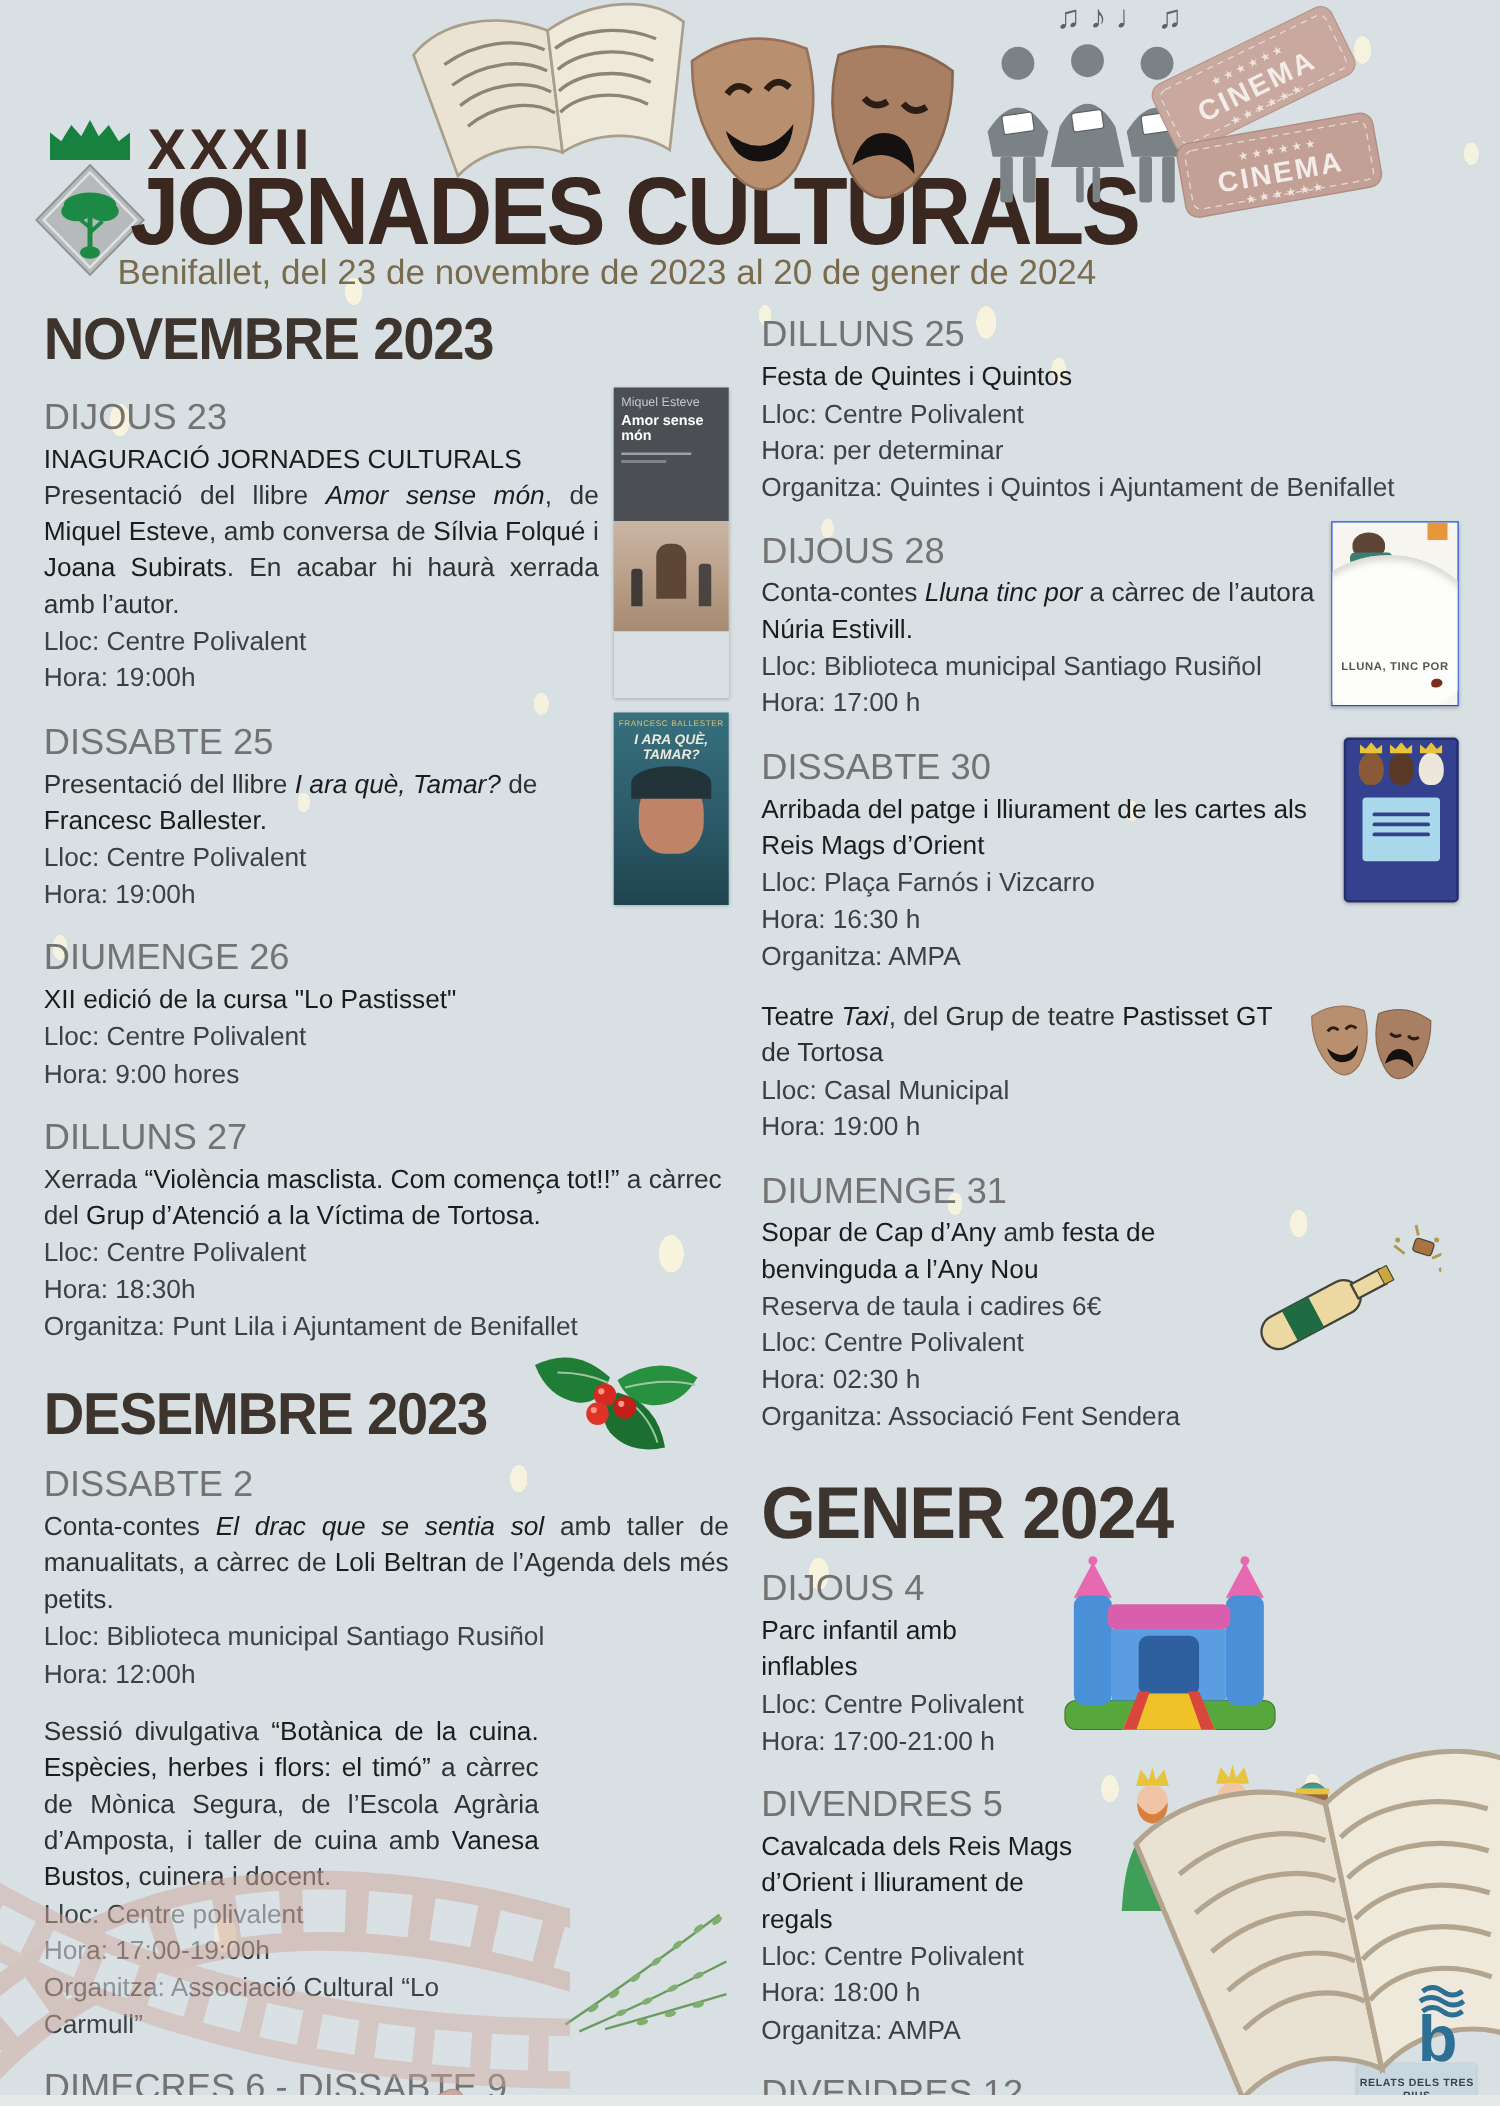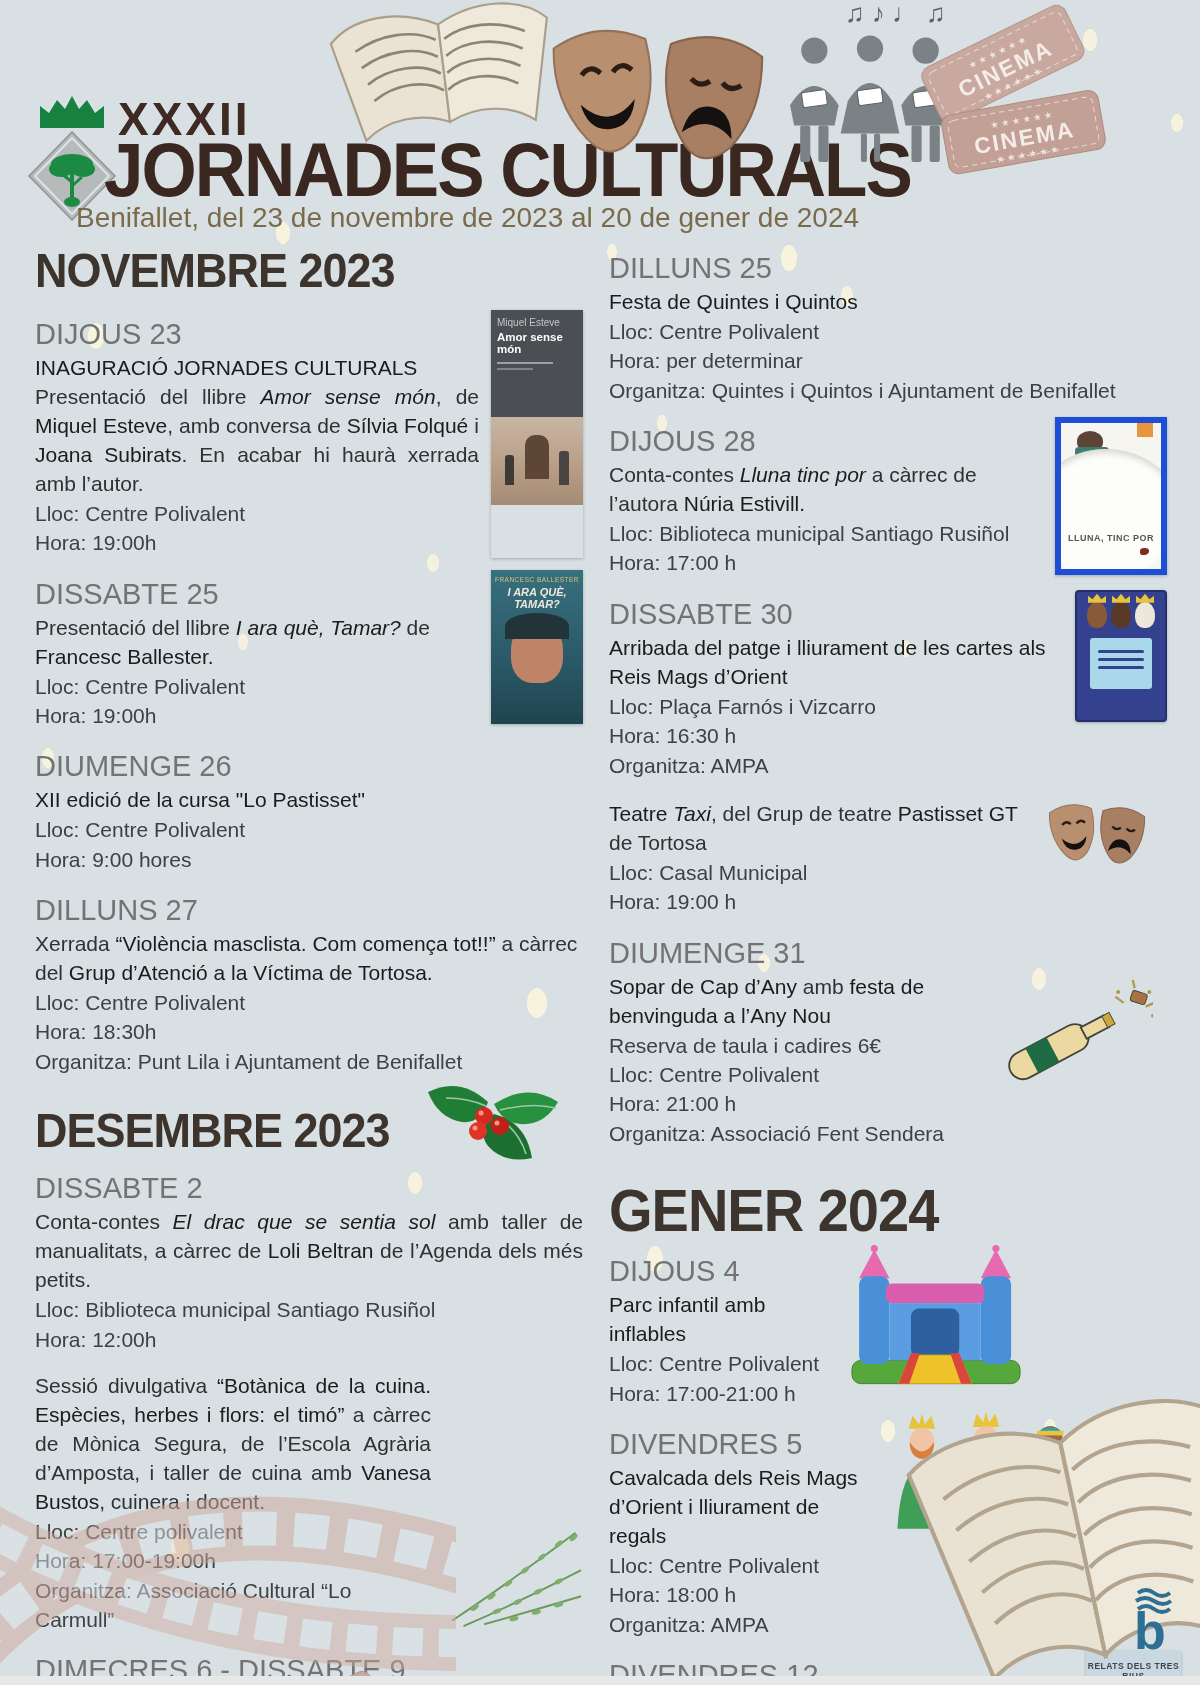--- a/index.html
+++ b/index.html
@@ -25,21 +25,21 @@
     radial-gradient(8px 13px at 655px 1259px,rgba(249,244,221,.95) 99%,transparent 100%),
     radial-gradient(6px 10px at 1050px 1429px,rgba(249,244,221,.9) 99%,transparent 100%),
     radial-gradient(7px 11px at 888px 1431px,rgba(249,244,221,.9) 99%,transparent 100%),
     radial-gradient(5px 8px  at 906px 649px, rgba(249,244,221,.85) 99%,transparent 100%),
     radial-gradient(7px 11px at 415px 1183px,rgba(249,244,221,.9) 99%,transparent 100%);}
   
   .crest{position:absolute;left:28px;top:90px}
   .roman{position:absolute;left:118px;top:92px;font-size:46px;font-weight:bold;color:#3f2a23;letter-spacing:3px}
   .main-title{position:absolute;left:104px;top:126px;font-size:71px;font-weight:bold;color:#3a2720;
     letter-spacing:-2px;white-space:nowrap;transform:scaleY(1.08);transform-origin:left top}
-  .subtitle{position:absolute;left:76px;top:202px;font-size:28px;color:#7a6b4d}
+  .subtitle{position:absolute;left:94px;top:202px;font-size:28px;color:#7a6b4d}
   .deco-book{position:absolute;left:318px;top:-2px}
   .deco-masks{position:absolute;left:538px;top:8px}
   .deco-choir{position:absolute;left:772px;top:-2px}
   .deco-tickets{position:absolute;left:916px;top:2px}
   
   .cols{position:absolute;left:35px;top:244px;width:1132px;display:flex;gap:26px}
   .colL{width:548px}
   .colR{width:558px;padding-top:4px}
   .month{font-size:45px;font-weight:bold;color:#3e342e;letter-spacing:-1px;margin:0 0 8px;
     transform:scaleY(1.05);transform-origin:left top}
@@ -70,21 +70,21 @@
   .amor-photo{position:relative;height:88px;background:linear-gradient(180deg,#c9b5a4 0%,#b89e87 55%,#a58a74 100%)}
   .amor-photo .door{position:absolute;left:34px;top:18px;width:24px;height:44px;background:#5d4636;border-radius:10px 10px 0 0}
   .amor-photo .fig1{position:absolute;left:14px;top:38px;width:9px;height:30px;background:#3e3a38;border-radius:3px 3px 0 0}
   .amor-photo .fig2{position:absolute;right:14px;top:34px;width:10px;height:34px;background:#4a4542;border-radius:3px 3px 0 0}
   .cover-tamar{width:92px;height:148px;background:linear-gradient(180deg,#37707e 0%,#2b5866 60%,#1f4450 100%);padding-top:6px}
   .tamar-author{font-size:6.5px;color:#d8c27a;letter-spacing:.5px}
   .tamar-title{font-size:11px;font-weight:bold;color:#ece8dd;line-height:1.15;margin-top:3px;font-style:italic}
   .tamar-face{position:relative;width:52px;height:62px;margin:10px auto 0;background:#c28succeed}
   .tamar-face{background:#bf8467;border-radius:46% 46% 40% 40%}
   .tamar-face .hair{position:absolute;left:-6px;top:-8px;width:64px;height:26px;background:#23333a;border-radius:50% 50% 0 0}
-  .cover-lluna{position:relative;width:100px;height:146px;background:#f7f5f0;border:6px solid #1d4ed8;overflow:hidden}
+  .cover-lluna{position:relative;width:100px;height:146px;background:#f7f5f0;border:1px solid #1d4ed8;overflow:hidden}
   .cover-lluna .tab{position:absolute;right:8px;top:0;width:16px;height:14px;background:#e8963c}
   .cover-lluna .kid{position:absolute;left:16px;top:8px;width:26px;height:20px;background:#5d4434;border-radius:50% 50% 40% 40%}
   .cover-lluna .scarf{position:absolute;left:14px;top:24px;width:34px;height:10px;background:#3e7d74;border-radius:4px}
   .cover-lluna .moon{position:absolute;left:-30px;top:26px;width:150px;height:130px;background:#fdfdfb;border-radius:50%;
     box-shadow:inset 0 4px 6px rgba(180,180,170,.5)}
   .lluna-title{position:absolute;left:0;right:0;bottom:26px;font-size:9px;font-weight:bold;color:#5a5450;letter-spacing:.5px}
   .cover-lluna .reddot{position:absolute;right:12px;bottom:14px;width:9px;height:7px;background:#7e2c1e;border-radius:50% 50% 60% 40%}
   .cover-card{width:88px;height:118px;background:#33418f;border:2px solid #24306e;border-radius:4px;padding-top:10px}
   .kings{display:flex;justify-content:center}
   .k{width:20px;height:26px;border-radius:50% 50% 42% 42%;position:relative;margin:0 2px;display:inline-block}
@@ -426,21 +426,21 @@
         </figure>
       </div>
 
       <div class="event">
         <div class="event-main">
           <h3 class="event-date">DIUMENGE 31</h3>
           <div class="event-body"><span class="b">Sopar de Cap d’Any</span><span> amb </span><span class="b">festa de benvinguda a l’Any Nou</span></div>
           <div class="lines">
               <div class="line">Reserva de taula i cadires 6€</div>
               <div class="line">Lloc: Centre Polivalent</div>
-              <div class="line">Hora: 21:00 h</div>
+              <div class="line">Hora: 02:30 h</div>
               <div class="line">Organitza: Associació Fent Sendera</div>
             </div>
         </div>
         <figure class="fig tight" style="align-self:center">
           <svg width="156" height="120" viewBox="0 0 170 124">
             <g transform="rotate(-28 80 70)">
               <rect x="8" y="52" width="94" height="30" rx="15" fill="#ecd9a2" stroke="#42423a" stroke-width="2"></rect>
               <rect x="98" y="60" width="28" height="14" fill="#ecd9a2" stroke="#42423a" stroke-width="2"></rect>
               <rect x="34" y="52" width="26" height="30" fill="#1f6b44"></rect>
               <rect x="124" y="60" width="9" height="14" fill="#caa83c" stroke="#42423a"></rect>

